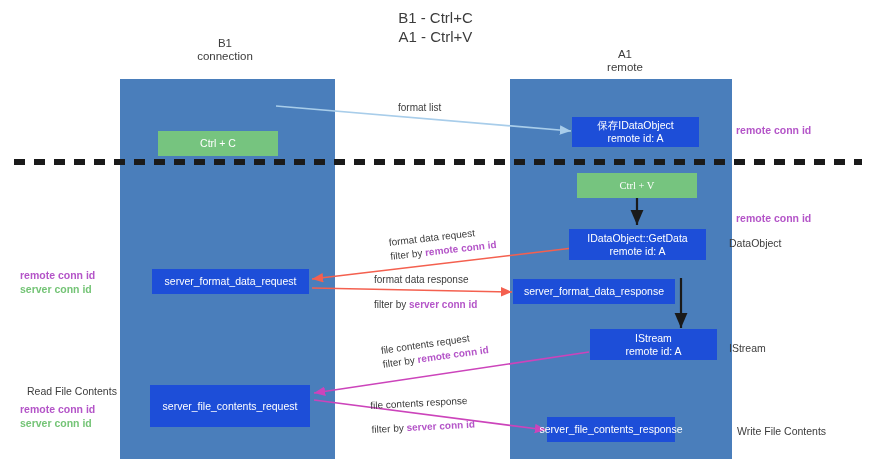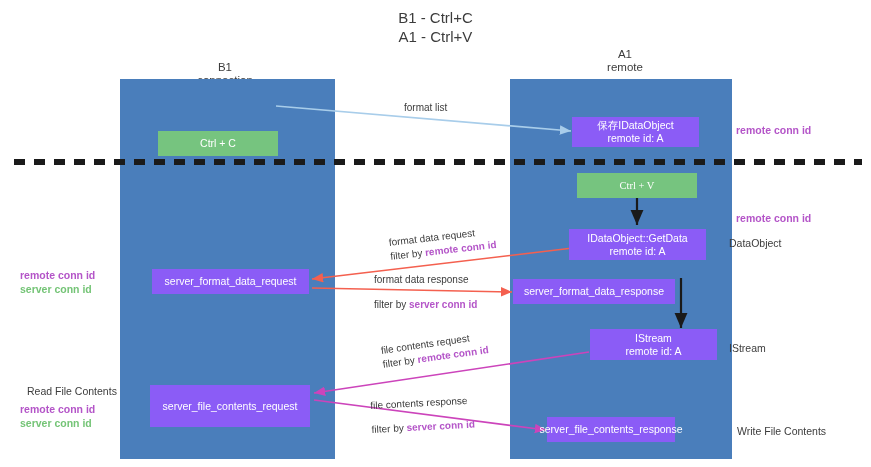--- a/index.html
+++ b/index.html
@@ -27,21 +27,21 @@
   
   .lane{background:#4a7ebb;}
 
   
   .box{
     display:flex;flex-direction:column;align-items:center;justify-content:center;
     color:#ffffff;font-size:10.5px;line-height:13px;text-align:center;
     box-sizing:border-box;
   }
   .box.green{background:#76c47f;}
-  .box.orange{background:#8b5cf6;}
+  .box.orange{background:#1d4ed8;}
 
   
   .note{font-size:10.5px;line-height:14px;color:#3c3c3c;}
   .note .purple{color:#b455c8;font-weight:bold;}
   .note .green{color:#74c476;font-weight:bold;}
   .note.bold-purple{color:#b455c8;font-weight:bold;}
 
   
   .alabel{font-size:10px;line-height:14px;color:#3c3c3c;white-space:nowrap;}
   .alabel .p{color:#b455c8;font-weight:bold;}
@@ -54,21 +54,21 @@
 </head>
 <body>
 
 <div id="stage">
 
   <div class="abs title">
     <div>B1 - Ctrl+C</div>
     <div>A1 - Ctrl+V</div>
   </div>
 
-  <div class="abs colhead" style="left:145px;top:61px;width:160px;">
+  <div class="abs colhead" style="left:145px;top:37px;width:160px;">
     <div>B1</div>
     <div>connection</div>
   </div>
   <div class="abs colhead" style="left:545px;top:48px;width:160px;">
     <div>A1</div>
     <div>remote</div>
   </div>
 
   <div class="abs lane" style="left:120px;top:79px;width:215px;height:380px;"></div>
   <div class="abs lane" style="left:510px;top:79px;width:222px;height:380px;"></div>
@@ -140,21 +140,21 @@
   </div>
 
   <div class="abs box orange" style="left:150px;top:385px;width:160px;height:42px;">
     <span>server_file_contents_request</span>
   </div>
 
   <div class="abs box orange" style="left:547px;top:417px;width:128px;height:25px;">
     <span>server_file_contents_response</span>
   </div>
 
-  <div class="abs alabel" style="left:398px;top:101px;margin-left:6px;">
+  <div class="abs alabel" style="left:398px;top:101px;">
     <span>format list</span>
   </div>
 
   <div class="abs rot" style="left:388px;top:236px;transform:rotate(-6.5deg);">
     <div class="alabel">format data request</div>
     <div class="alabel">
       <span>filter by </span><span class="p">remote conn id</span>
     </div>
   </div>
 

